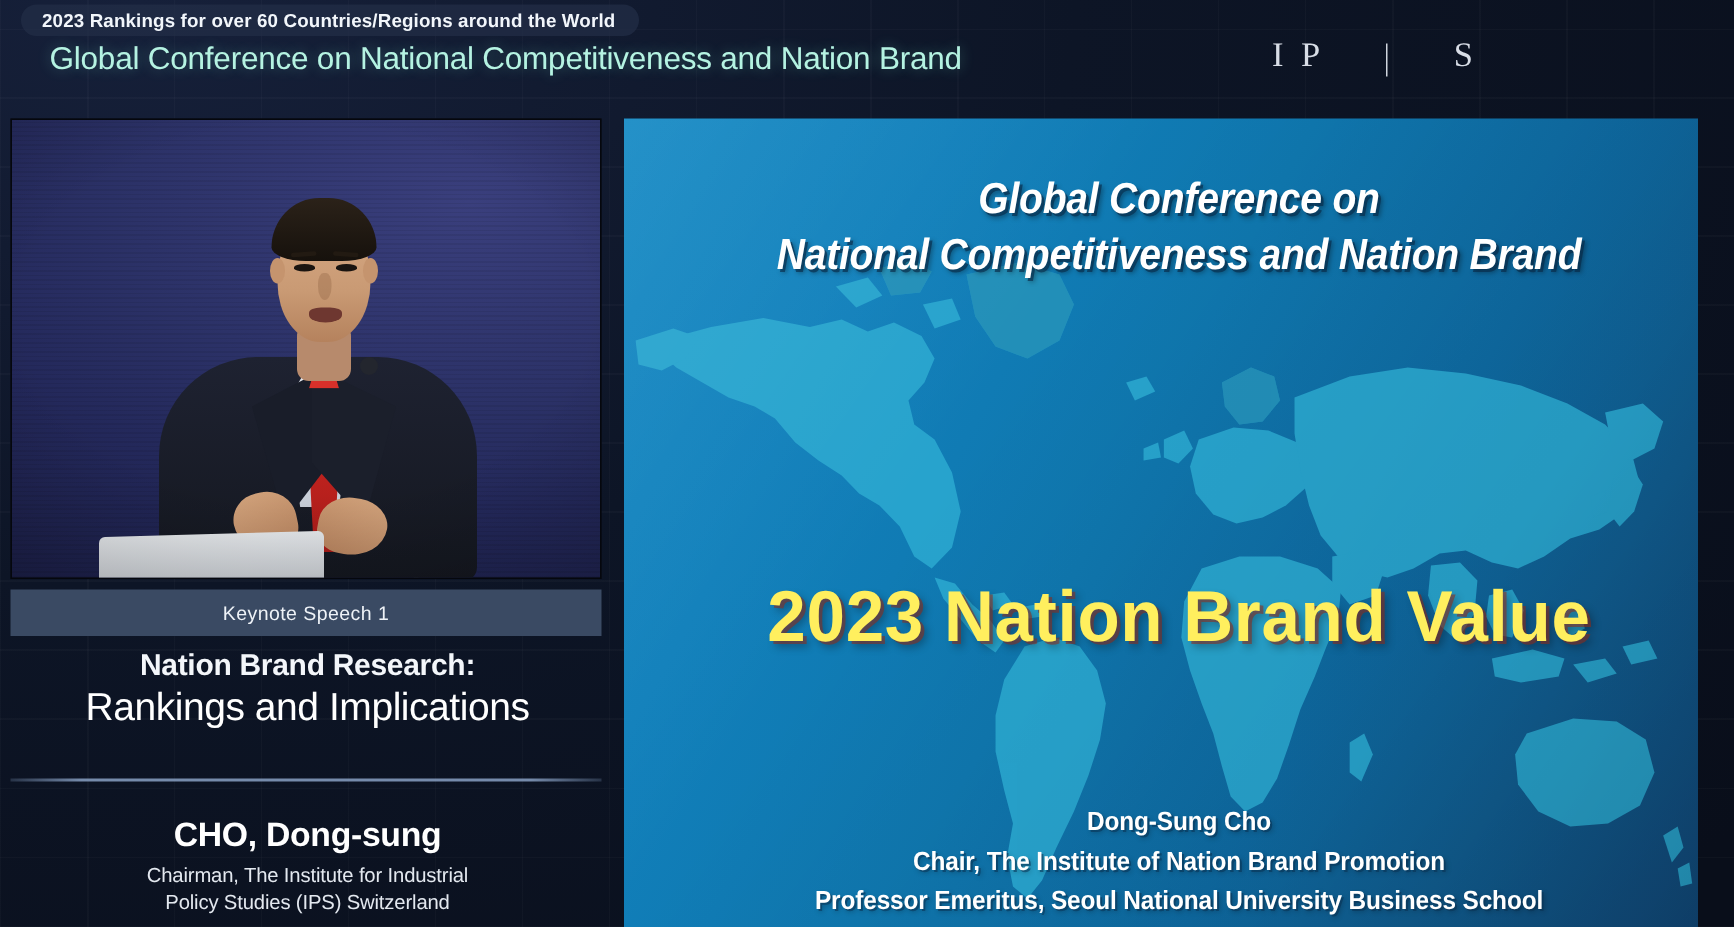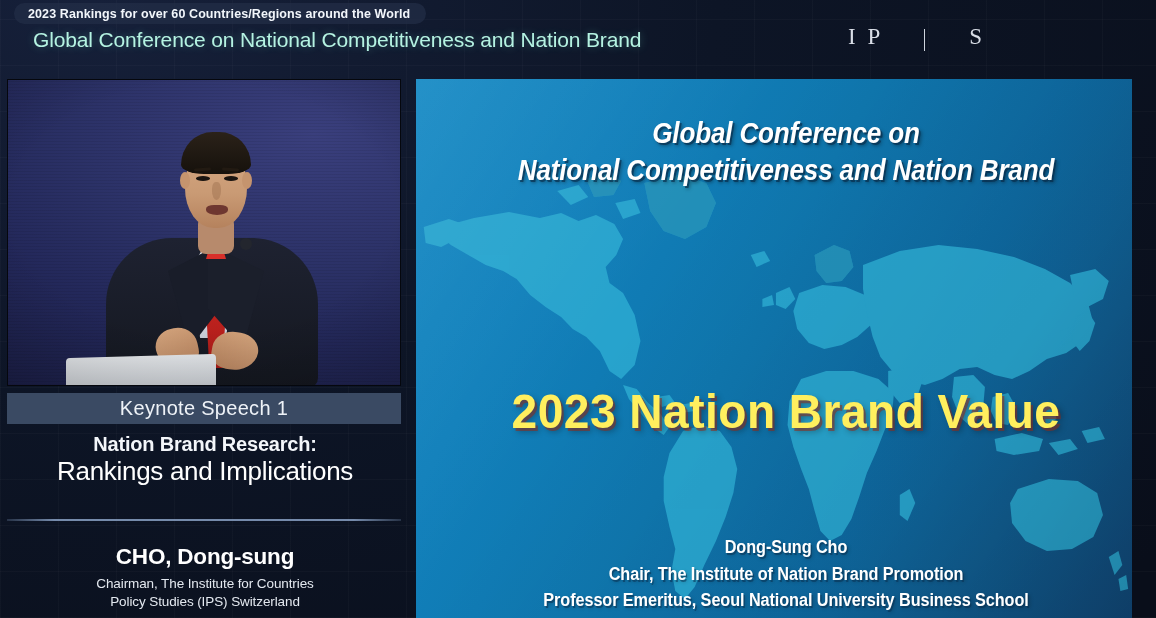--- a/index.html
+++ b/index.html
@@ -201,21 +201,21 @@
     position:absolute; inset:0; pointer-events:none;
     background:radial-gradient(120% 100% at 50% 42%, transparent 40%, rgba(0,0,0,.34) 100%);
   }
 
   #keynote-bar{
     position:absolute; left:7px; top:318px; width:394px; height:31px;
     background:#3a4a63;
     display:flex; align-items:center; justify-content:center;
   }
   #keynote-bar .kb-text{
-    font-size:20px; font-weight:500; color:#eef2f7; letter-spacing:.3px;
+    font-size:13px; font-weight:500; color:#eef2f7; letter-spacing:.3px;
   }
 
   #talk-title{
     position:absolute; left:0; top:358px; width:410px;
     text-align:center;
   }
   #talk-title .tt-line1{
     font-size:20px; font-weight:700; color:#f3f6fa; letter-spacing:-.2px; line-height:1.16;
   }
   #talk-title .tt-line2{
@@ -355,21 +355,21 @@
     <div id="talk-title">
       <div class="tt-line1">Nation Brand Research:</div>
       <div class="tt-line2">Rankings and Implications</div>
     </div>
 
     <div id="divider"></div>
 
     <div id="speaker-name">CHO, Dong-sung</div>
 
     <div id="speaker-affil">
-      <span>Chairman, The Institute for Countries</span><br>
+      <span>Chairman, The Institute for Industrial</span><br>
       <span>Policy Studies (IPS) Switzerland</span>
     </div>
   </div>
 
   <div id="slide">
 
     <div id="slide-map">
       <svg viewBox="0 0 740 539" preserveAspectRatio="none" aria-hidden="true">
         <g fill="#2aa8d0" opacity=".9">
 

